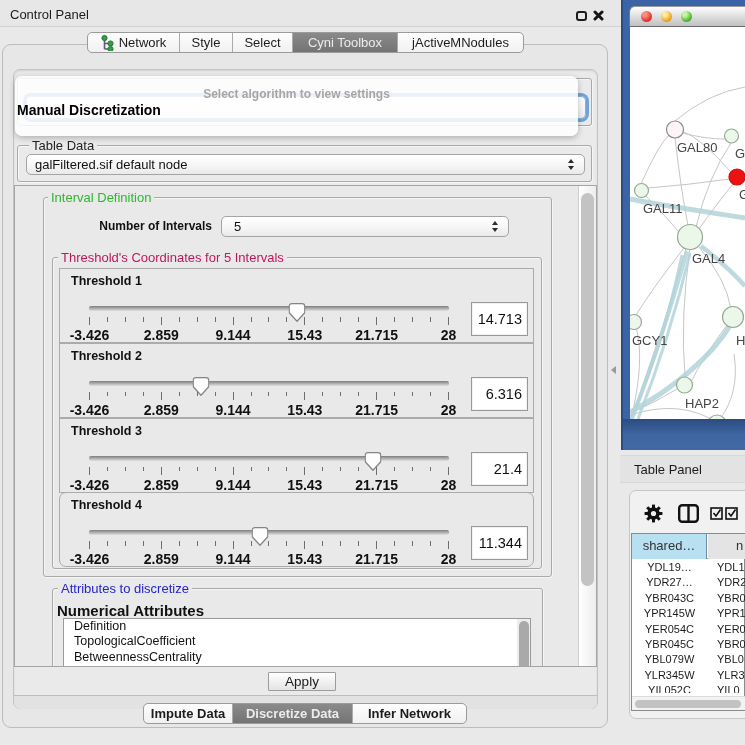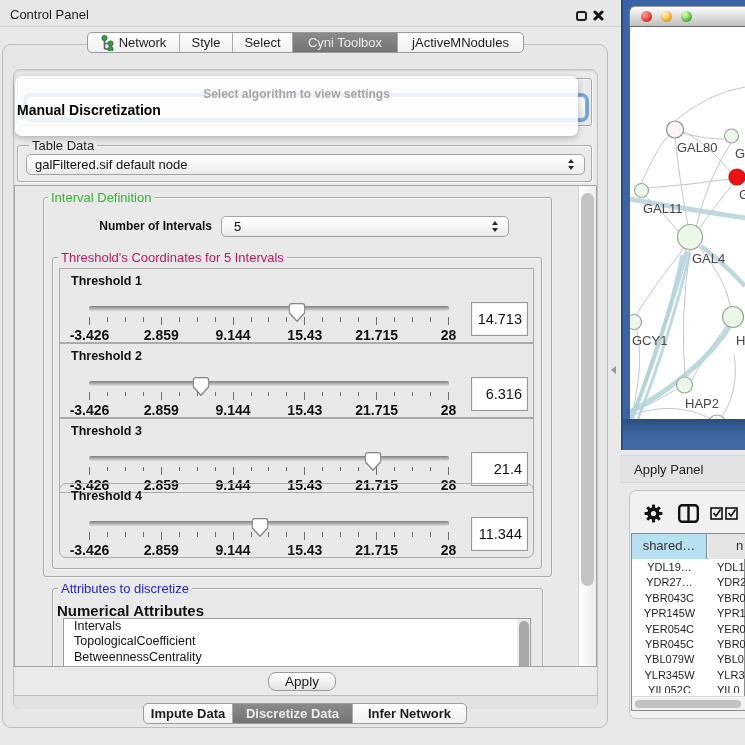--- a/index.html
+++ b/index.html
@@ -91,21 +91,21 @@
 #attrlabel { left:43px; top:395px; color:#2525cc; background:#e9e9e9; }
 #numattr { left:42px; top:416px; font-size:15px; font-weight:bold; color:#111; }
 #listbox { left:48px; top:432px; width:468px; height:80px; background:#fff; border:1px solid #9a9a9a; }
 #listbox .it { font-size:12.5px; color:#111; padding-left:10px; height:15.4px; line-height:15.4px; }
 #listsb { left:502px; top:433px; width:13px; height:78px; background:#ededed; }
 #listsb .th { position:absolute; left:1.5px; top:2px; width:10px; height:62px; background:#a9a9a9; border-radius:5px; }
 
 
 #innerbottom { left:14px; top:695px; width:583px; height:14px; background:#e2e2e2;
   border-top:1px solid #bdbdbd; border-radius:0 0 7px 7px; }
-#applybtn { left:268px; top:672px; width:68px; height:19px; border:1px solid #9c9c9c; border-radius:8px;
+#applybtn { left:268px; top:672px; width:68px; height:19px; border:1px solid #9c9c9c; border-radius:1px;
   background:linear-gradient(#ffffff,#e4e4e4); font-size:13.5px; color:#1a1a1a;
   text-align:center; line-height:17px; }
 
 #popup { left:15px; top:76px; width:563px; height:60px; background:rgba(255,255,255,0.85);
   border-radius:7px; box-shadow:0 2px 6px rgba(0,0,0,0.25); }
 #popup .hint { position:absolute; left:0; right:0; top:11px; text-align:center;
   font-size:12px; font-weight:bold; color:#a6a6a6; }
 #popup .i1 { position:absolute; left:2px; top:26px; font-size:14px; font-weight:bold; color:#000; }
 #popup .i2 { position:absolute; left:2px; top:42px; font-size:14px; color:#000; }
 
@@ -240,42 +240,42 @@
     <span class="tick-lb" style="left:101.3px">2.859</span>
     <span class="tick-lb" style="left:173.1px">9.144</span>
     <span class="tick-lb" style="left:244.9px">15.43</span>
     <span class="tick-lb" style="left:316.7px">21.715</span>
     <span class="tick-lb" style="left:388.5px">28</span>
     <svg class="thumb" style="left:313px" viewBox="0 0 17 19">
         <path d="M3.5 0.7 L13.5 0.7 Q16.3 0.7 16.3 3.5 L16.3 9.8 L8.5 18.3 L0.7 9.8 L0.7 3.5 Q0.7 0.7 3.5 0.7 Z" fill="#fdfdfd" stroke="#858585" stroke-width="1.3"></path>
       </svg>
     <div class="vbox">21.4</div>
   </div>
-  <div class="tblock" style="top:297px;border-radius:7px;">
+  <div class="tblock" style="top:306px;border-radius:7px;">
     <div class="tt">Threshold 4</div>
     <div class="track"></div>
     <div class="ticks-minor"></div>
       <div class="ticks-major"></div>
     <span class="tick-lb" style="left:29.5px">-3.426</span>
     <span class="tick-lb" style="left:101.3px">2.859</span>
     <span class="tick-lb" style="left:173.1px">9.144</span>
     <span class="tick-lb" style="left:244.9px">15.43</span>
     <span class="tick-lb" style="left:316.7px">21.715</span>
     <span class="tick-lb" style="left:388.5px">28</span>
     <svg class="thumb" style="left:200px" viewBox="0 0 17 19">
         <path d="M3.5 0.7 L13.5 0.7 Q16.3 0.7 16.3 3.5 L16.3 9.8 L8.5 18.3 L0.7 9.8 L0.7 3.5 Q0.7 0.7 3.5 0.7 Z" fill="#fdfdfd" stroke="#858585" stroke-width="1.3"></path>
       </svg>
     <div class="vbox">11.344</div>
   </div>
 
   <div class="abs group" id="attrgroup"></div>
   <div class="glabel" id="attrlabel">Attributes to discretize</div>
   <div class="abs" id="numattr">Numerical Attributes</div>
   <div class="abs" id="listbox">
-    <div class="it">Intervals</div>
+    <div class="it">Definition</div>
     <div class="it">TopologicalCoefficient</div>
     <div class="it">BetweennessCentrality</div>
     <div class="it">ClusteringCoefficient</div>
 
   </div>
   <div class="abs" id="listsb">
       <div class="th"></div>
     </div>
 
   <div class="abs" id="vsb-track"></div>
@@ -351,21 +351,21 @@
     <text x="106" y="317.5">HI</text>
     <text x="2" y="317.5">GCY1</text>
     <text x="55" y="380.5">HAP2</text>
   </g>
 </svg>
 </div>
 <div class="abs" id="netbottom"></div>
 <div class="abs" id="collapsearrow"></div>
 
 <div class="abs" id="tpbar">
-    <div class="t">Apply Panel</div>
+    <div class="t">Table Panel</div>
   </div>
 <div class="abs" id="tpanel"></div>
 
 <svg class="toolicon" style="left:644px; top:504px;" width="19" height="19" viewBox="0 0 19 19">
   <g fill="#111">
     <circle cx="9.5" cy="9.5" r="6.2"></circle>
     <g>
       <rect x="8" y="0.6" width="3" height="4"></rect>
       <rect x="8" y="14.4" width="3" height="4"></rect>
       <rect x="0.6" y="8" width="4" height="3"></rect>

